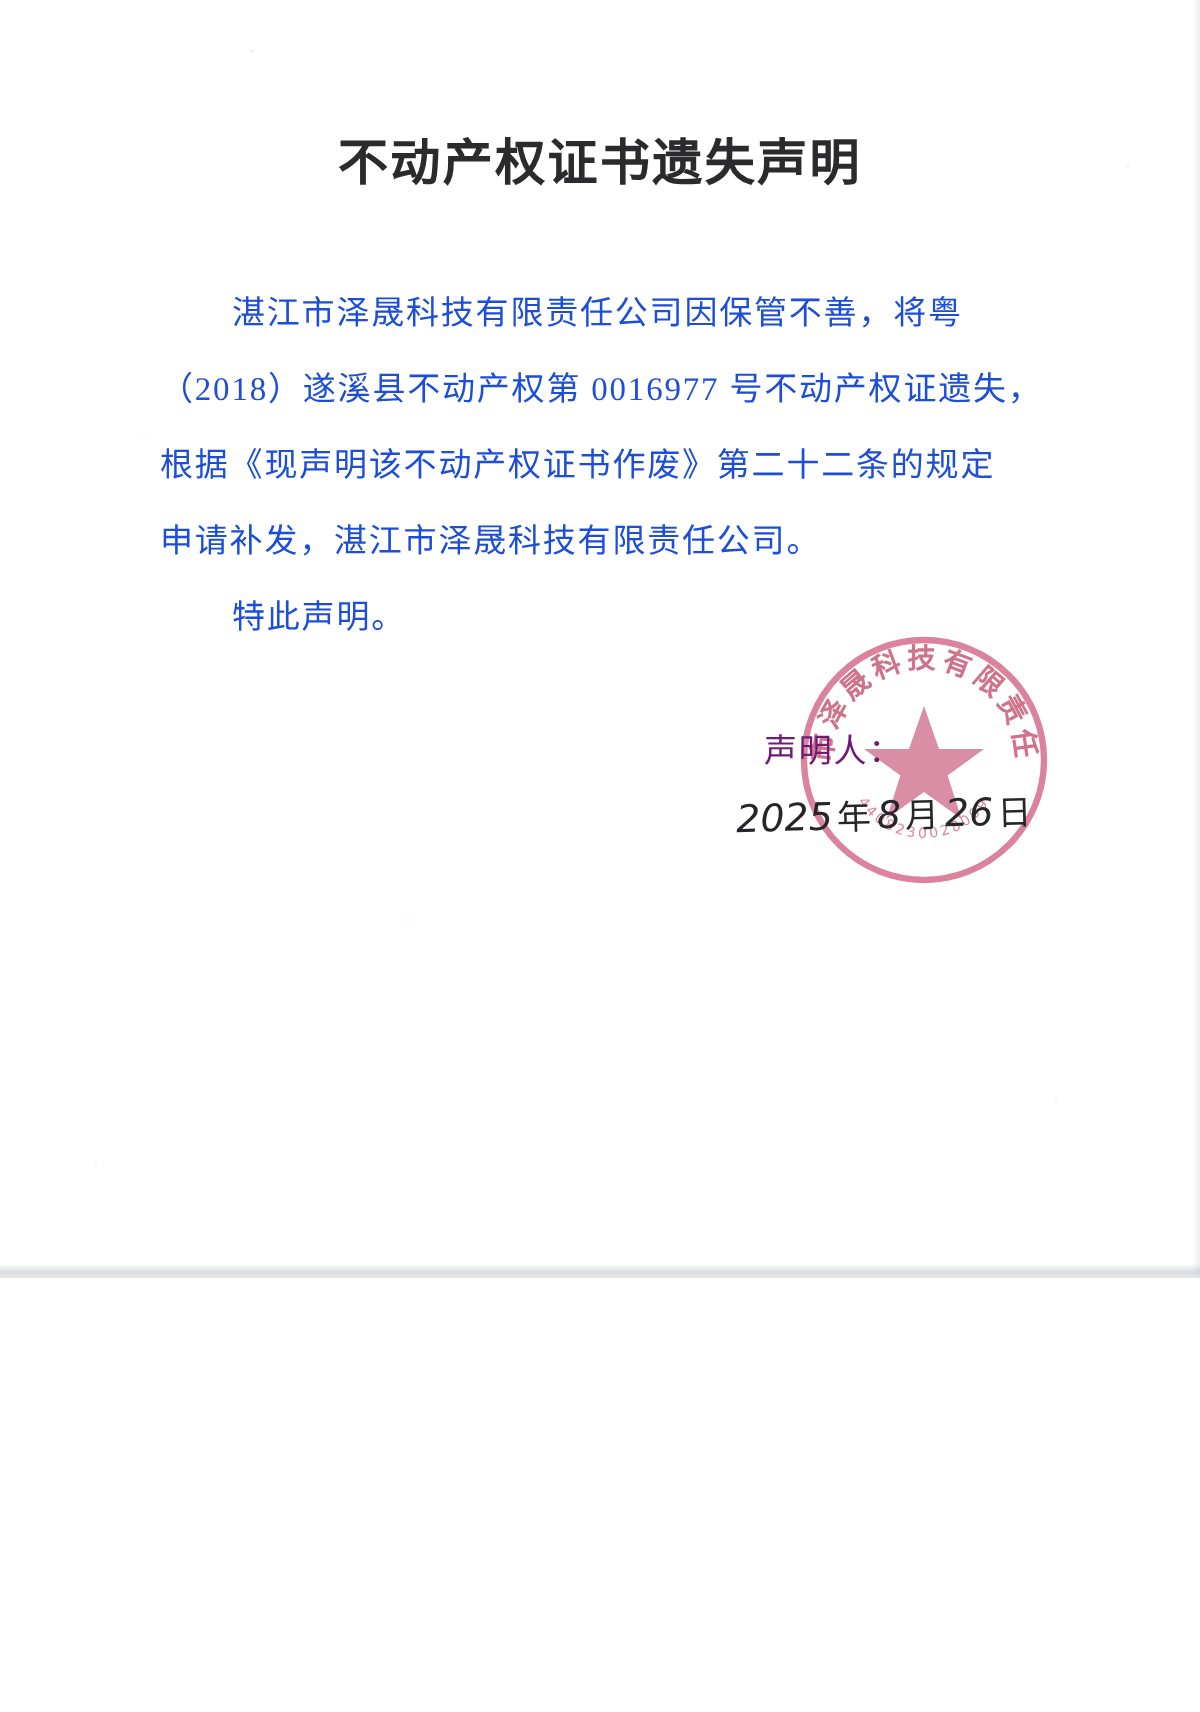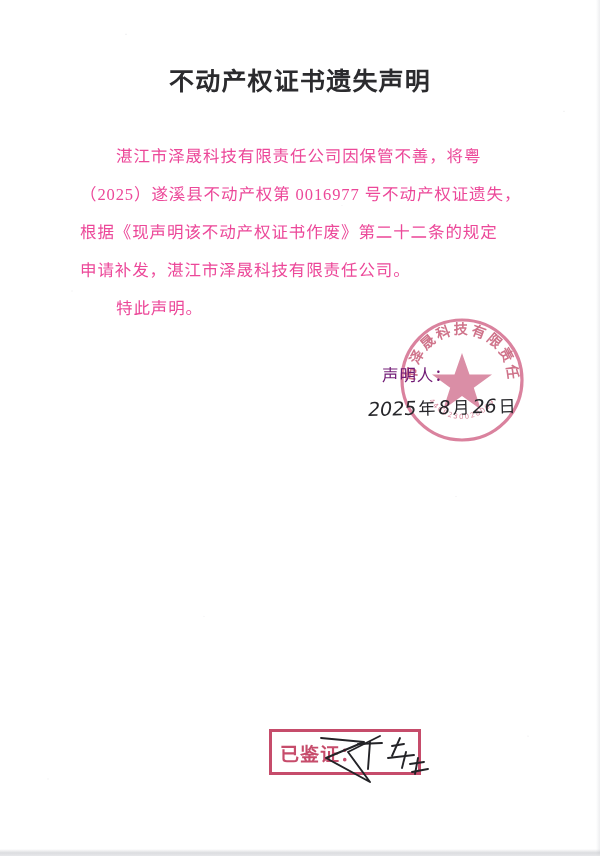--- a/index.html
+++ b/index.html
@@ -8,21 +8,21 @@
     padding: 0;
     background: #ffffff;
   }
   body {
     font-family: "Liberation Serif", "DejaVu Serif", serif;
   }
 
   .page {
     position: relative;
     width: 600px;
-    height: 856px;
+    height: 639px;
     background: #ffffff;
     overflow: hidden;
     box-sizing: border-box;
   }
 
   
   .scan-noise {
     position: absolute;
     inset: 0;
     pointer-events: none;
@@ -76,21 +76,21 @@
   
   .body-block {
     position: absolute;
     top: 138px;
     left: 80px;
     width: 440px;
   }
   .body-line {
     font-size: 16.5px;
     line-height: 38px;
-    color: #ec4899;
+    color: #1d4ed8;
     letter-spacing: 0.9px;
     white-space: nowrap;
     font-family: "Liberation Serif", "DejaVu Serif", serif;
   }
   .body-line.indent {
     text-indent: 36px;
   }
 
   
   .sign-block {
@@ -177,21 +177,21 @@
 </style>
 </head>
 <body>
 
 <div class="page">
 
   <div class="doc-title">不动产权证书遗失声明</div>
 
   <div class="body-block">
     <div class="body-line indent">湛江市泽晟科技有限责任公司因保管不善，将粤</div>
-    <div class="body-line">（2025）遂溪县不动产权第 0016977 号不动产权证遗失，</div>
+    <div class="body-line">（2018）遂溪县不动产权第 0016977 号不动产权证遗失，</div>
     <div class="body-line">根据《现声明该不动产权证书作废》第二十二条的规定</div>
     <div class="body-line">申请补发，湛江市泽晟科技有限责任公司。</div>
     <div class="body-line indent">特此声明。</div>
   </div>
 
   <div class="company-seal">
     <svg width="126" height="126" viewBox="0 0 126 126" xmlns="http://www.w3.org/2000/svg">
       <defs>
         <path id="arcTop" d="M 17,63 A 46,46 0 0 1 109,63" fill="none"></path>
         <path id="arcBottom" d="M 24,63 A 39,39 0 0 0 102,63" fill="none"></path>

